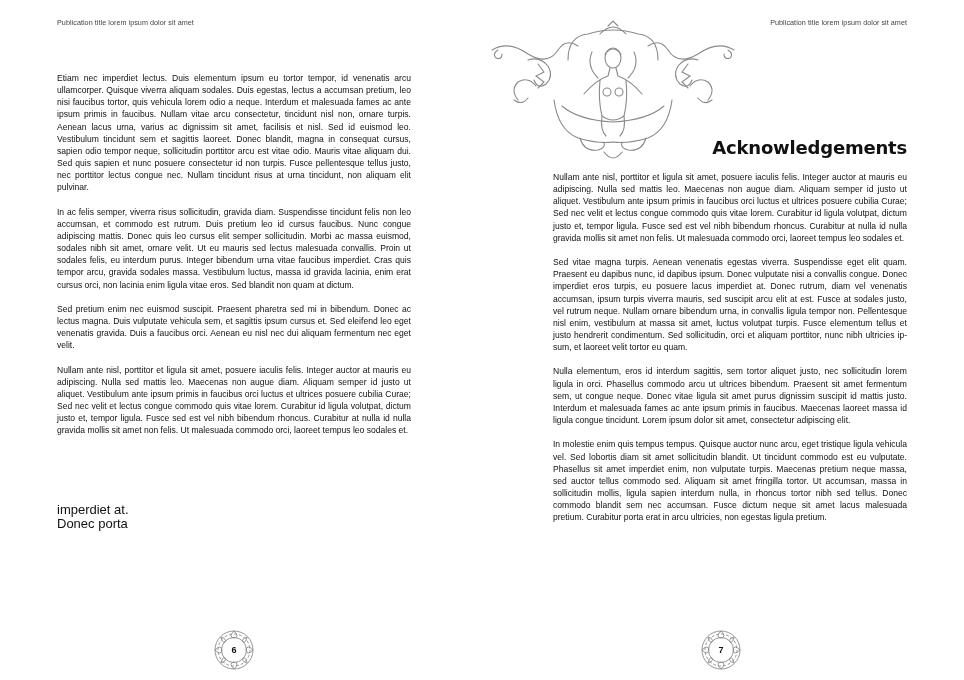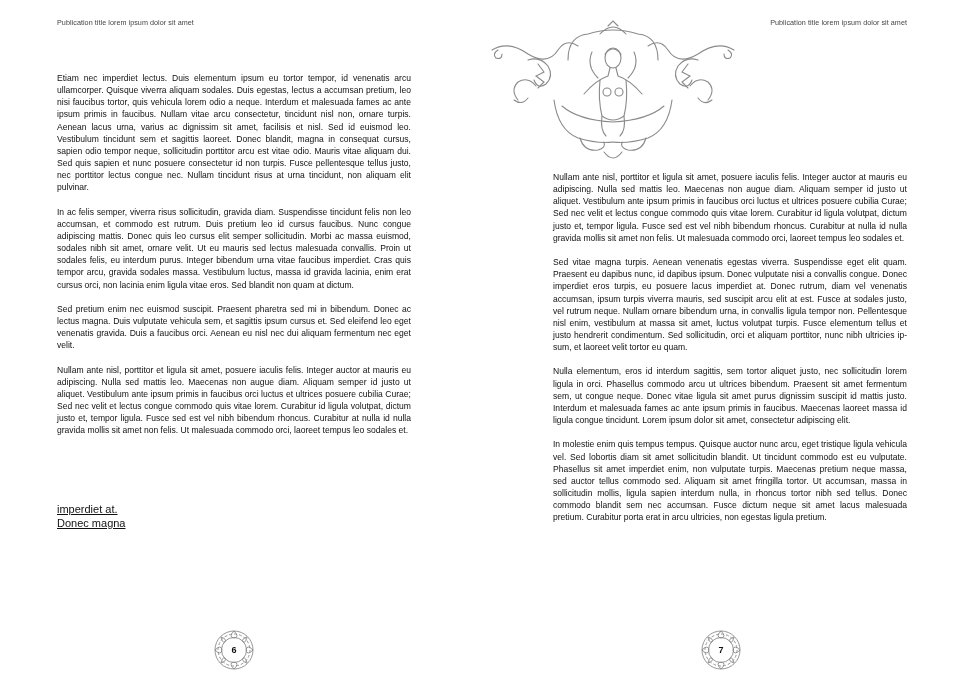--- a/index.html
+++ b/index.html
@@ -10,21 +10,21 @@
   .page.right { left: 482px; width: 482px; }
   .running-head { position: absolute; top: 18px; font-size: 7.2px; color: #444;
                   letter-spacing: 0.05px; white-space: nowrap; }
   .page.left .running-head { left: 57px; }
   .page.right .running-head { right: 57px; }
   .body-text { position: absolute; font-size: 8.55px; line-height: 12.15px;
                text-align: justify; hyphens: auto; }
   .page.left .body-text { left: 57px; width: 354px; top: 41px; margin-top: 31px; }
   .page.right .body-text { left: 71px; width: 354px; top: 171px; }
   .body-text p { margin: 0 0 12.15px 0; }
-  .tail { position: absolute; left: 57px; top: 503px; font-size: 11px; line-height: 13.5px; text-decoration: underline; }
+  .tail { position: absolute; left: 57px; top: 503px; font-size: 13px; line-height: 13.5px; }
   .tail div { white-space: nowrap; }
   .heading { position: absolute; right: 57px; top: 137px; font-family: "DejaVu Sans", sans-serif;
              font-weight: bold; font-size: 18px; letter-spacing: -0.2px; color: #111; }
   .ornament { position: absolute; left: 6px; top: 20px; width: 250px; height: 145px; }
   .folio { position: absolute; top: 629px; width: 42px; height: 42px; }
   .page.left .folio { left: 213px; }
   .page.right .folio { left: 218px; }
   .folio svg { position: absolute; left: 0; top: 0; }
   .folio .num { position: absolute; left: 0; top: 0; width: 42px; height: 42px; line-height: 42px;
                 text-align: center; font-size: 9px; font-weight: bold; color: #111; }
@@ -35,21 +35,21 @@
 <div class="page left">
   <div class="running-head">Publication title lorem ipsum dolor sit amet</div>
   <div class="body-text">
     <p>Etiam nec imperdiet lectus. Duis elementum ipsum eu tortor tempor, id venena­tis arcu ullamcorper. Quisque viverra aliquam sodales. Duis egestas, lectus a accumsan pretium, leo nisi faucibus tortor, quis vehicula lorem odio a neque. Interdum et malesuada fames ac ante ipsum primis in faucibus. Nullam vitae arcu consectetur, tincidunt nisl non, ornare turpis. Aenean lacus urna, varius ac dignissim sit amet, facilisis et nisl. Sed id euismod leo. Vestibulum tincidunt sem et sagittis laoreet. Donec blandit, magna in consequat cursus, sapien odio tem­por neque, sollicitudin porttitor arcu est vitae odio. Mauris vitae aliquam dui. Sed quis sapien et nunc posuere consectetur id non turpis. Fusce pellentesque tellus justo, nec porttitor lectus congue nec. Nullam tincidunt risus at urna tinci­dunt, non aliquam elit pulvinar.</p>
     <p>In ac felis semper, viverra risus sollicitudin, gravida diam. Suspendisse tincidunt felis non leo accumsan, et commodo est rutrum. Duis pretium leo id cursus fau­cibus. Nunc congue adipiscing mattis. Donec quis leo cursus elit semper sollici­tudin. Morbi ac massa euismod, sodales nibh sit amet, ornare velit. Ut eu mauris sed lectus malesuada convallis. Proin ut sodales felis, eu interdum purus. Integer bibendum urna vitae faucibus imperdiet. Cras quis tempor arcu, gravida sodales massa. Vestibulum luctus, massa id gravida lacinia, enim erat cursus orci, non lacinia enim ligula vitae eros. Sed blandit non quam at dictum.</p>
     <p>Sed pretium enim nec euismod suscipit. Praesent pharetra sed mi in bibendum. Donec ac lectus magna. Duis vulputate vehicula sem, et sagittis ipsum cursus et. Sed eleifend leo eget venenatis gravida. Duis a faucibus orci. Aenean eu nisl nec dui aliquam fermentum nec eget velit.</p>
     <p>Nullam ante nisl, porttitor et ligula sit amet, posuere iaculis felis. Integer auctor at mauris eu adipiscing. Nulla sed mattis leo. Maecenas non augue diam. Aliquam semper id justo ut aliquet. Vestibulum ante ipsum primis in faucibus orci luctus et ultrices posuere cubilia Curae; Sed nec velit et lectus congue commodo quis vitae lorem. Curabitur id ligula volutpat, dictum justo et, tempor ligula. Fusce sed est vel nibh bibendum rhoncus. Curabitur at nulla id nulla gravida mollis sit amet non felis. Ut malesuada commodo orci, laoreet tempus leo sodales et.</p>
   </div>
   <div class="tail">
     <div>imperdiet at.</div>
-    <div>Donec magna</div>
+    <div>Donec porta</div>
   </div>
   <div class="folio">
     <svg width="42" height="42" viewBox="0 0 42 42">
       <g fill="none" stroke="#8a8a8a" stroke-width="0.9">
         <circle cx="21" cy="21" r="19"></circle>
         <circle cx="21" cy="21" r="12.5"></circle>
         <circle cx="21" cy="21" r="16" stroke-dasharray="3 2"></circle>
         <path d="M21 2 Q27 8 21 9 Q15 8 21 2 M21 40 Q27 34 21 33 Q15 34 21 40 M2 21 Q8 27 9 21 Q8 15 2 21 M40 21 Q34 27 33 21 Q34 15 40 21"></path>
         <path d="M8 8 Q14 10 12 13 Q9 14 8 8 M34 8 Q28 10 30 13 Q33 14 34 8 M8 34 Q14 32 12 29 Q9 28 8 34 M34 34 Q28 32 30 29 Q33 28 34 34"></path>
       </g>
@@ -92,20 +92,21 @@
       <path d="M117 34 Q125 24 133 34"></path>
       <path d="M122 48 L120 56 Q108 60 96 74 M128 48 L130 56 Q142 60 154 74"></path>
       <path d="M112 60 Q110 80 114 96 Q125 104 136 96 Q140 80 138 60"></path>
       <circle cx="119" cy="72" r="4"></circle>
       <circle cx="131" cy="72" r="4"></circle>
       <path d="M110 58 Q98 46 104 32 M140 58 Q152 46 146 32"></path>
       <path d="M114 96 Q112 110 118 116 M136 96 Q138 110 132 116"></path>
     </g>
   </svg>
 
+  <div class="heading">Acknowledgements</div>
 
   <div class="body-text">
     <p>Nullam ante nisl, porttitor et ligula sit amet, posuere iaculis felis. Integer auctor at mauris eu adipiscing. Nulla sed mattis leo. Maecenas non augue diam. Aliquam semper id justo ut aliquet. Vestibulum ante ipsum primis in faucibus orci luctus et ultrices posuere cubilia Curae; Sed nec velit et lectus congue commodo quis vitae lorem. Curabitur id ligula volutpat, dictum justo et, tempor ligula. Fusce sed est vel nibh bibendum rhoncus. Curabitur at nulla id nulla gravida mollis sit amet non felis. Ut malesuada commodo orci, laoreet tempus leo sodales et.</p>
     <p>Sed vitae magna turpis. Aenean venenatis egestas viverra. Suspendisse eget elit quam. Praesent eu dapibus nunc, id dapibus ipsum. Donec vulputate nisi a con­vallis congue. Donec imperdiet eros turpis, eu posuere lacus imperdiet at. Donec rutrum, diam vel venenatis accumsan, ipsum turpis viverra mauris, sed suscipit arcu elit at est. Fusce at sodales justo, vel rutrum neque. Nullam ornare biben­dum urna, in convallis ligula tempor non. Pellentesque nisl enim, vestibulum at massa sit amet, luctus volutpat turpis. Fusce elementum tellus et justo hendrerit condimentum. Sed sollicitudin, orci et aliquam porttitor, nunc nibh ultricies ip­sum, et laoreet velit tortor eu quam.</p>
     <p>Nulla elementum, eros id interdum sagittis, sem tortor aliquet justo, nec sol­licitudin lorem ligula in orci. Phasellus commodo arcu ut ultrices bibendum. Praesent sit amet fermentum sem, ut congue neque. Donec vitae ligula sit amet purus dignissim suscipit id mattis justo. Interdum et malesuada fames ac ante ipsum primis in faucibus. Maecenas laoreet massa id ligula congue tincidunt. Lorem ipsum dolor sit amet, consectetur adipiscing elit.</p>
     <p>In molestie enim quis tempus tempus. Quisque auctor nunc arcu, eget tristique ligula vehicula vel. Sed lobortis diam sit amet sollicitudin blandit. Ut tincidunt commodo est eu vulputate. Phasellus sit amet imperdiet enim, non vulputate turpis. Maecenas pretium neque massa, sed auctor tellus commodo sed. Ali­quam sit amet fringilla tortor. Ut accumsan, massa in sollicitudin mollis, ligula sapien interdum nulla, in rhoncus tortor nibh sed tellus. Donec commodo blan­dit sem nec accumsan. Fusce dictum neque sit amet lacus malesuada pretium. Curabitur porta erat in arcu ultricies, non egestas ligula pretium.</p>
   </div>
 
   <div class="folio">
     <svg width="42" height="42" viewBox="0 0 42 42">

